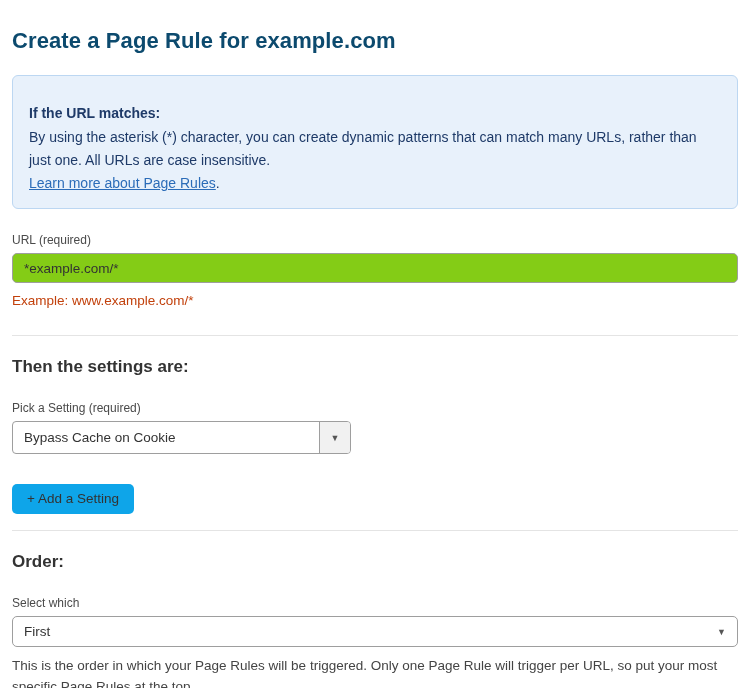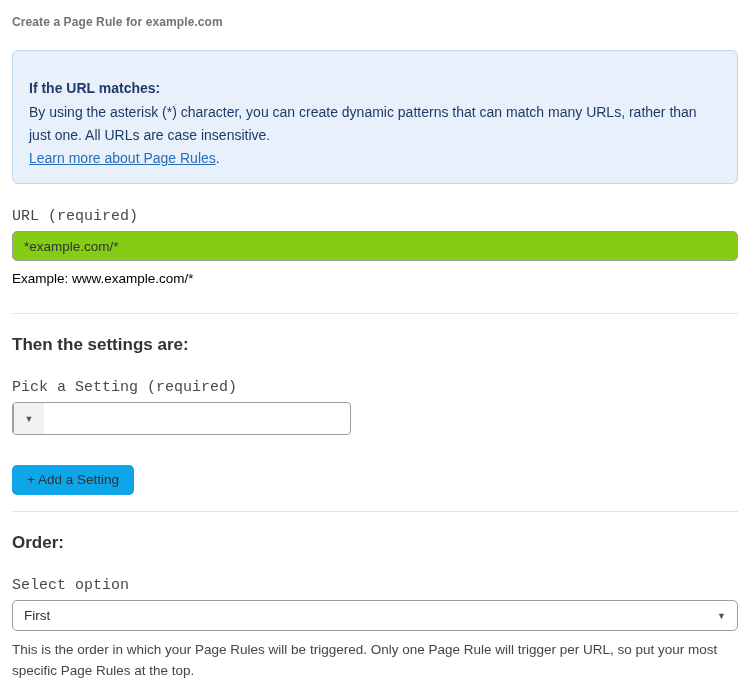--- a/index.html
+++ b/index.html
@@ -6,24 +6,24 @@
   html, body {
     width: 750px; height: 688px;
     background: #ffffff;
     font-family: "Liberation Sans", "DejaVu Sans", sans-serif;
     color: #333;
     overflow: hidden;
   }
   .page { padding: 12px 12px 0 12px; width: 750px; }
 
   .page-title {
-    font-size: 12px;
+    font-size: 22px;
     font-weight: bold;
-    color: #737373;
-    margin-top: 3px;
+    color: #0c4a6e;
+    margin-top: 16px;
     letter-spacing: 0.1px;
   }
 
   .info-box {
     margin-top: 21px;
     background: #e8f1fb;
     border: 1px solid #bcd7f2;
     border-radius: 6px;
     padding: 26px 16px 13px 16px;
     color: #1e3a68;
@@ -33,44 +33,43 @@
   .info-box .info-heading { font-weight: bold; }
   .info-box .info-body { margin-top: 1px; }
   .info-box a.info-link {
     color: #2b6cb8;
     text-decoration: underline;
     cursor: pointer;
   }
   .info-box .info-link-suffix { color: #1e3a68; }
 
   .field-label {
-    font-size: 15px;
+    font-size: 12px;
     color: #4a4a4a;
     margin-top: 24px;
     margin-bottom: 6px;
-    font-family: Liberation Mono, monospace;
   }
 
   input.text-input {
     display: block;
     width: 100%;
     height: 30px;
     border: 1px solid #9e9e9e;
     border-radius: 5px;
     padding: 0 11px;
     font-family: "Liberation Sans", "DejaVu Sans", sans-serif;
     font-size: 13.5px;
     color: #333;
     background: #84cc16;
     outline: none;
   }
 
   .helper-text {
     font-size: 13.5px;
-    color: #000000;
+    color: #c2410c;
     margin-top: 7px;
     line-height: 21px;
   }
 
   .divider {
     border: none;
     border-top: 1px solid #e4e4e4;
     height: 0;
     margin: 24px 0 0 0;
   }
@@ -178,35 +177,36 @@
   <div class="helper-text">Example: www.example.com/*</div>
 
   <hr class="divider">
 
   <div class="section-heading">Then the settings are:</div>
 
   <div class="settings-row">
     <div class="settings-col-left">
       <div class="field-label">Pick a Setting (required)</div>
       <div class="custom-select">
+        <div class="select-value">Bypass Cache on Cookie</div>
         <div class="select-arrow-btn">
           <span>▼</span>
         </div>
       </div>
     </div>
   </div>
 
   <div class="add-setting-wrap">
     <button class="btn btn-gray">+ Add a Setting</button>
   </div>
 
   <hr class="divider" style="margin-top:16px;">
 
   <div class="section-heading">Order:</div>
 
-  <div class="field-label">Select option</div>
+  <div class="field-label">Select which</div>
   <div class="wide-select">
     <span>First</span>
     <span class="inline-arrow">▼</span>
   </div>
   <div class="order-help">This is the order in which your Page Rules will be triggered. Only one Page Rule will trigger per URL, so put your most specific Page Rules at the top.</div>
 
 </div>
 
 </body></html>

